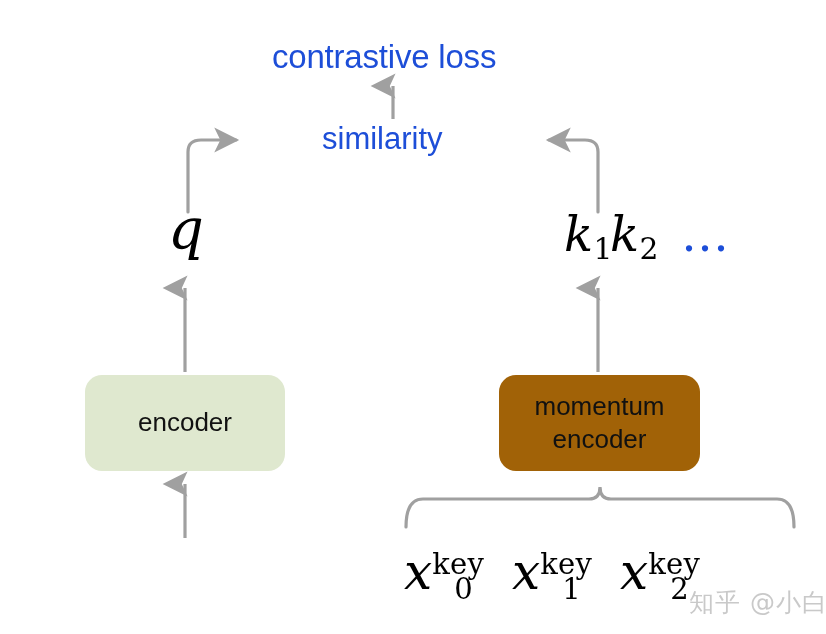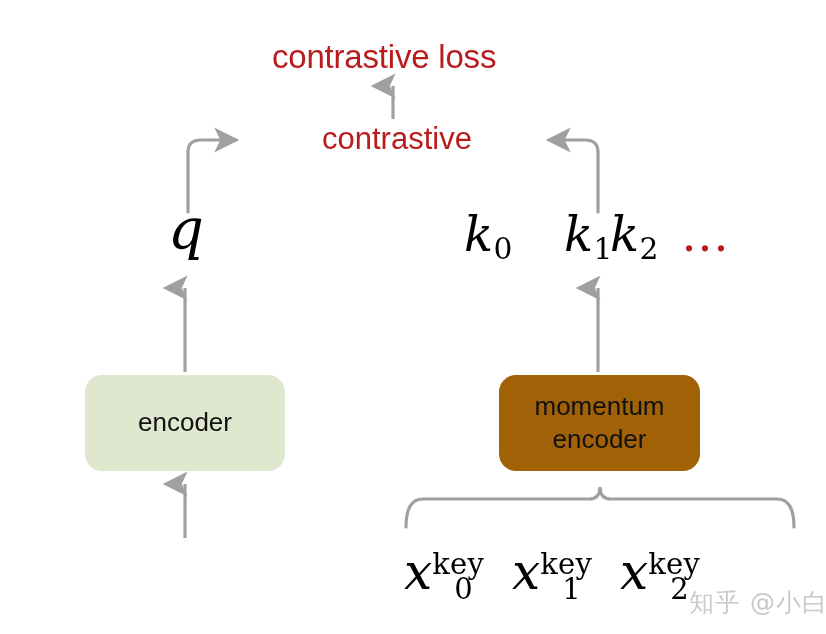--- a/index.html
+++ b/index.html
@@ -12,21 +12,21 @@
     width: 826px;
     height: 634px;
     background: #ffffff;
     overflow: hidden;
     font-family: "Liberation Sans", sans-serif;
     color: #000000;
   }
   .lbl {
     position: absolute;
     white-space: nowrap;
-    color: #b91c1c;
+    color: #1d4ed8;
   }
   
   .sans { font-family: "Liberation Sans", sans-serif; }
   #contrastive-loss {
     left: 272px; top: 38px;
     font-size: 33px;
     letter-spacing: -0.2px;
   }
   #similarity {
     left: 322px; top: 121px;
@@ -174,25 +174,24 @@
                L589 499
                Q600 499 600 487
                Q600 499 611 499
                L777 499
                Q794 499 794 527" fill="none" stroke="#a0a0a0" stroke-width="3.2" stroke-linecap="round"></path>
     </g>
   </svg>
 
   <div class="lbl sans" id="contrastive-loss">contrastive loss</div>
 
-  <div class="lbl sans" id="similarity">contrastive</div>
+  <div class="lbl sans" id="similarity">similarity</div>
 
   <div class="lbl math" id="sym-q">q</div>
 
-  <div class="lbl math k-sym" id="sym-k0"><span>k</span><sub>0</sub></div>
 
   <div class="lbl math k-sym" id="sym-k1"><span>k</span><sub>1</sub></div>
 
   <div class="lbl math k-sym" id="sym-k2"><span>k</span><sub>2</sub></div>
 
   <div class="lbl" id="ellipsis-k">…</div>
 
 
   <div class="enc-box" id="encoder-box" style="background:#dfe8cf">
       <span>encoder</span>

